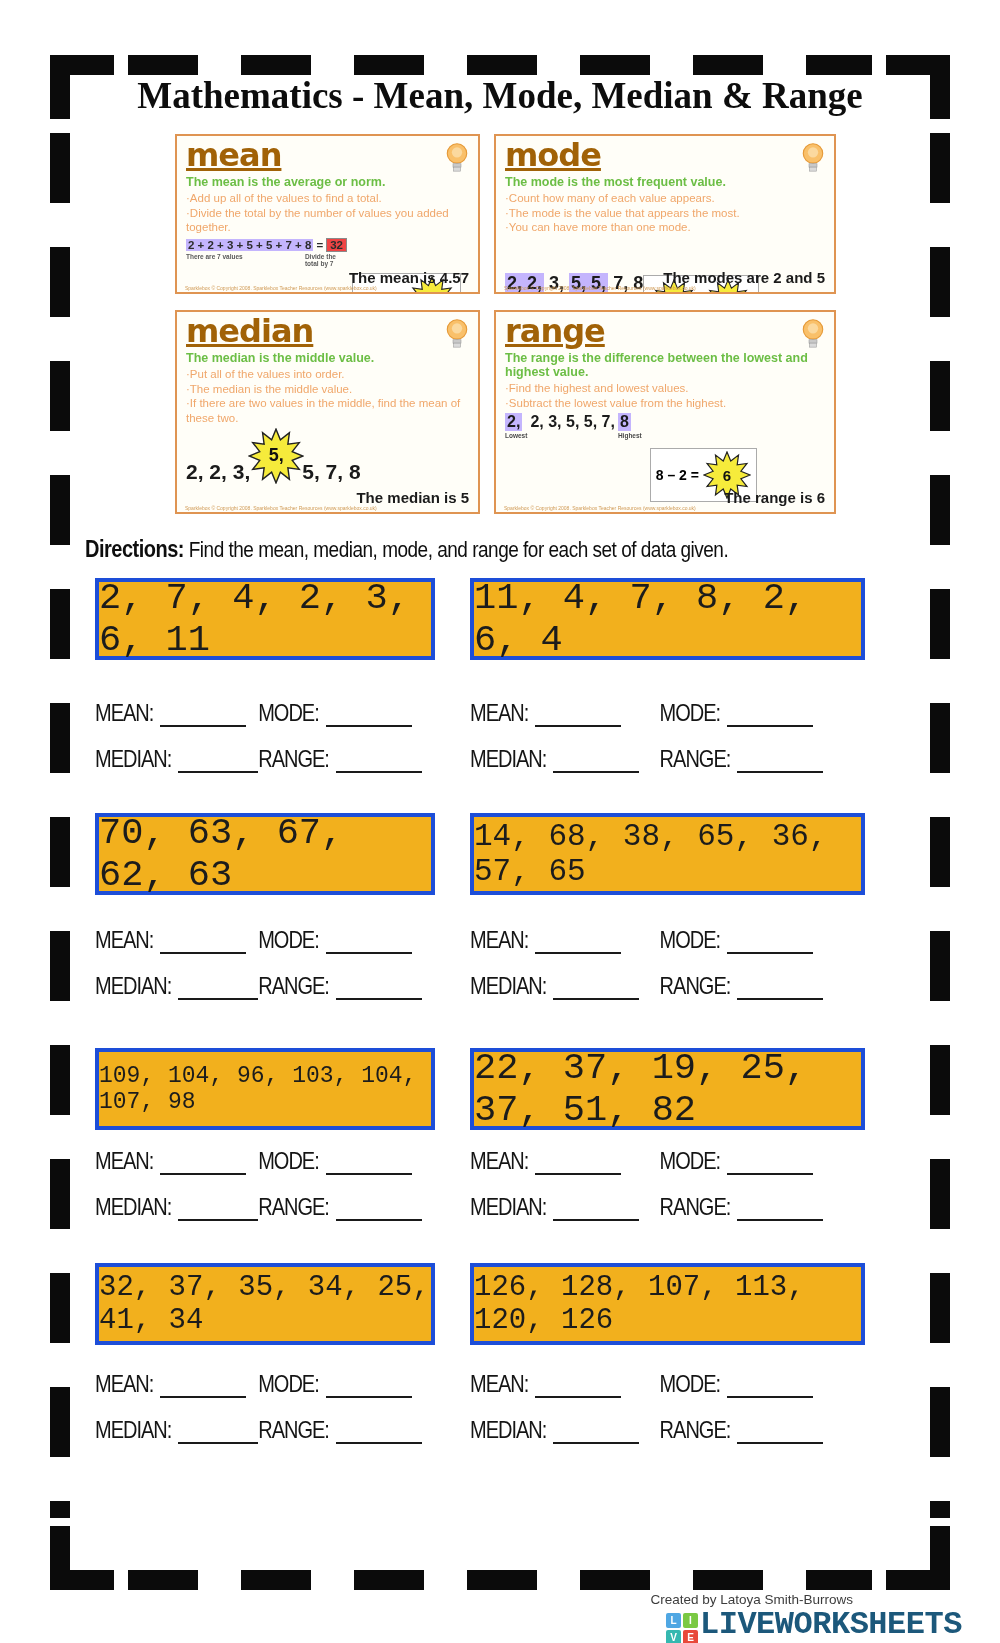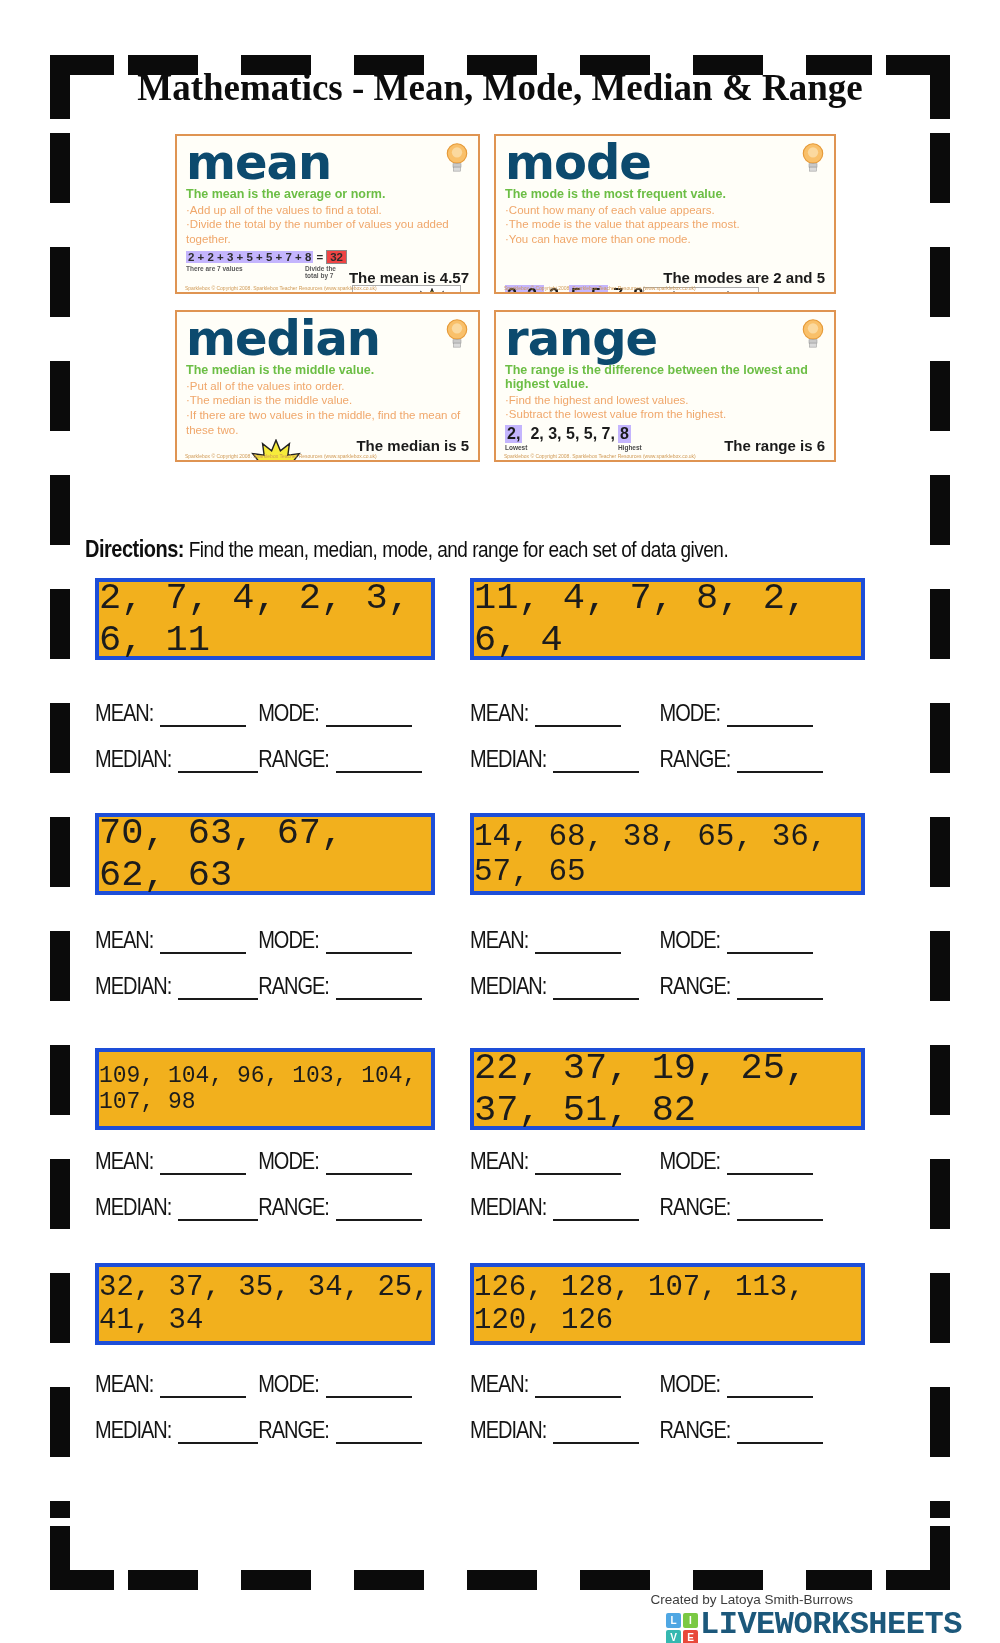--- a/index.html
+++ b/index.html
@@ -16,33 +16,33 @@
               background:repeating-linear-gradient(180deg,#0b0b0b 0 70px,transparent 70px 114px); }
   .f-right  { left:930px; top:133px;  width:20px;  height:1385px;
               background:repeating-linear-gradient(180deg,#0b0b0b 0 70px,transparent 70px 114px); }
   .corner { position:absolute; width:64px; height:64px; }
   .c-tl { left:50px;  top:55px;   border-top:20px solid #0b0b0b; border-left:20px solid #0b0b0b; }
   .c-tr { left:886px; top:55px;   border-top:20px solid #0b0b0b; border-right:20px solid #0b0b0b; }
   .c-bl { left:50px;  top:1526px; border-bottom:20px solid #0b0b0b; border-left:20px solid #0b0b0b; }
   .c-br { left:886px; top:1526px; border-bottom:20px solid #0b0b0b; border-right:20px solid #0b0b0b; }
 
   
-  .page-title { position:absolute; top:66px; left:0; width:1000px; text-align:center;
+  .page-title { position:absolute; top:74px; left:0; width:1000px; text-align:center;
                 font-family:"Liberation Serif", serif; font-weight:bold; font-size:37px; color:#0d0d0d; }
 
   
   .cards { position:absolute; left:175px; top:134px; display:grid;
            grid-template-columns:305px 342px; column-gap:14px; row-gap:16px; }
   .card { position:relative; background:#FFFEF8; border:2px solid #DF9452; padding:4px 9px;
           overflow:hidden; }
   .card-mean, .card-mode { height:160px; }
-  .card-median, .card-range { height:152px; }
+  .card-median, .card-range { height:204px; }
   .card-head { display:flex; justify-content:space-between; align-items:flex-start; }
-  .card-title { font-family:"DejaVu Sans", sans-serif; font-weight:800; font-size:48px;
-                line-height:0.95; color:#0c4a6e; letter-spacing:-1px; }
+  .card-title { font-family:"DejaVu Sans", sans-serif; font-weight:800; font-size:32px;
+                line-height:0.95; color:#a16207; letter-spacing:-1px;text-decoration:underline; }
   .bulb { width:24px; height:32px; flex:0 0 auto; margin-top:2px; }
   .card-def { color:#6CBE45; font-weight:bold; font-size:12.5px; line-height:1.12; margin-top:1px; }
   .bullets { margin-top:2px; }
   .bullet { color:#F0A76B; font-size:11.5px; line-height:1.28; }
   .bullet::before { content:"\00B7 "; }
   .concl { position:absolute; right:9px; bottom:6px; font-weight:bold; font-size:15px; color:#1b1b1b; }
   .sparkle { position:absolute; left:8px; bottom:1px; font-size:5px; color:#D09A55; white-space:nowrap; }
 
   .hl { background:#c4b5fd; font-weight:bold; padding:0 2px; }
   .calc-box { border:1.5px solid #ABABAB; background:#fff; display:flex; align-items:center;

